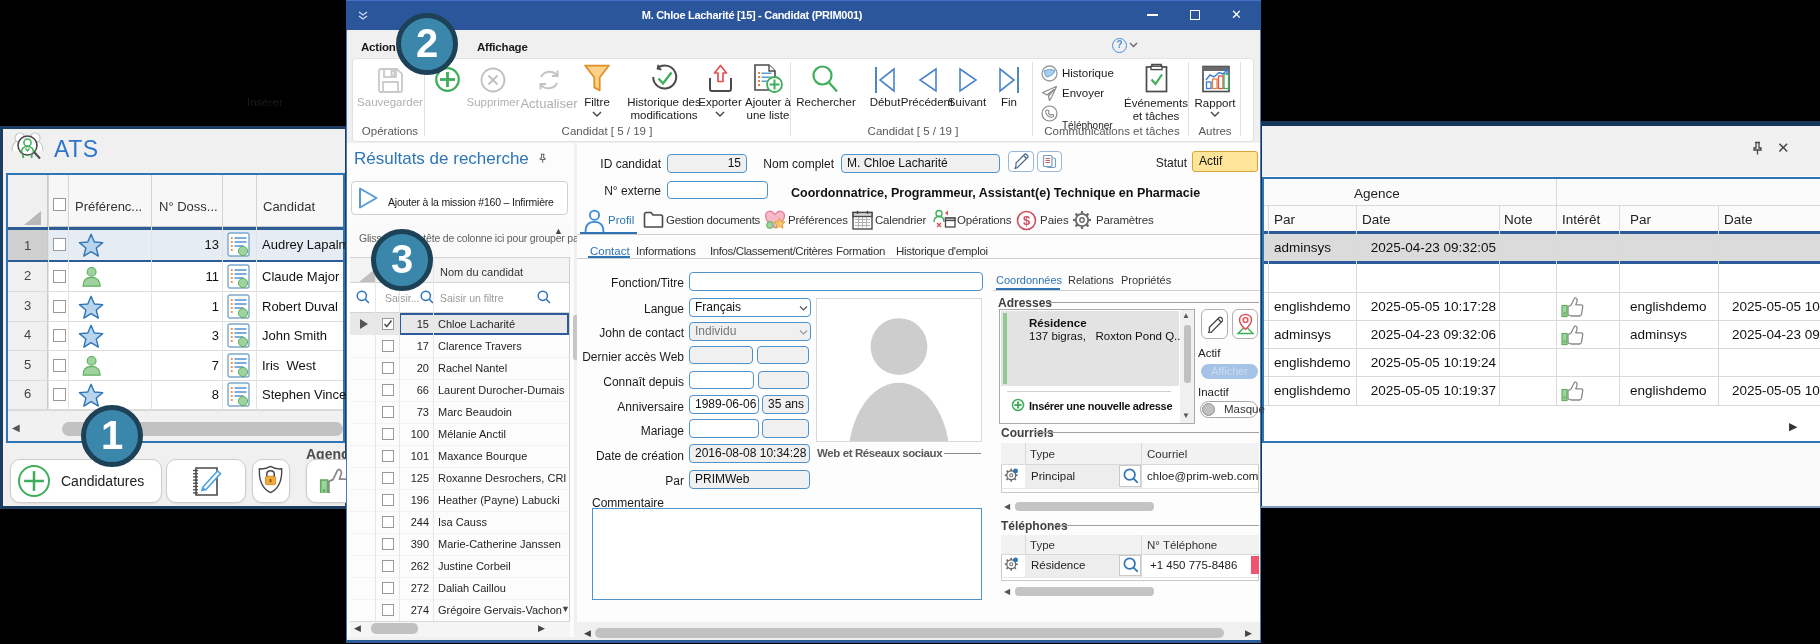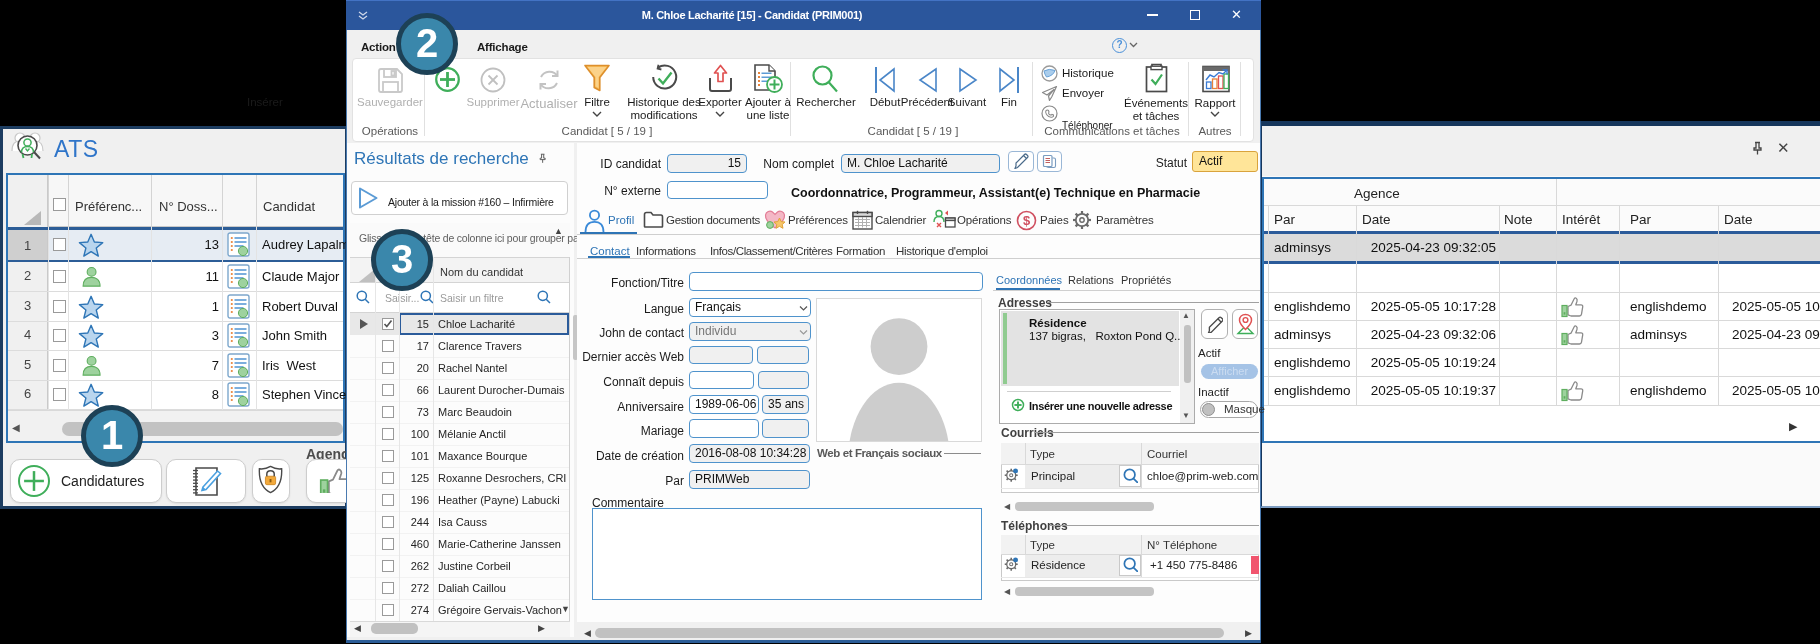--- a/index.html
+++ b/index.html
@@ -590,21 +590,21 @@
 <div class="abs " style="left:350px;top:510.5px;width:220px;height:1px;background:#f2f2f2;"></div>
 <svg class="abs" style="left:382px;top:516px" width="12" height="12" viewBox="0 0 12 12">
       <rect x="0.5" y="0.5" width="11" height="11" fill="#fff" stroke="#9a9a9a" stroke-width="1"></rect>
     </svg>
 <div class="abs " style="left:169px;top:516px;width:260px;font-size:11px;color:#252525;text-align:right;white-space:nowrap;">244</div>
 <div class="abs " style="left:438px;top:516px;font-size:11px;color:#252525;white-space:nowrap;">Isa Causs</div>
 <div class="abs " style="left:350px;top:532.5px;width:220px;height:1px;background:#f2f2f2;"></div>
 <svg class="abs" style="left:382px;top:538px" width="12" height="12" viewBox="0 0 12 12">
       <rect x="0.5" y="0.5" width="11" height="11" fill="#fff" stroke="#9a9a9a" stroke-width="1"></rect>
     </svg>
-<div class="abs " style="left:169px;top:538px;width:260px;font-size:11px;color:#252525;text-align:right;white-space:nowrap;">460</div>
+<div class="abs " style="left:169px;top:538px;width:260px;font-size:11px;color:#252525;text-align:right;white-space:nowrap;">390</div>
 <div class="abs " style="left:438px;top:538px;font-size:11px;color:#252525;white-space:nowrap;">Marie-Catherine Janssen</div>
 <div class="abs " style="left:350px;top:554.5px;width:220px;height:1px;background:#f2f2f2;"></div>
 <svg class="abs" style="left:382px;top:560px" width="12" height="12" viewBox="0 0 12 12">
       <rect x="0.5" y="0.5" width="11" height="11" fill="#fff" stroke="#9a9a9a" stroke-width="1"></rect>
     </svg>
 <div class="abs " style="left:169px;top:560px;width:260px;font-size:11px;color:#252525;text-align:right;white-space:nowrap;">262</div>
 <div class="abs " style="left:438px;top:560px;font-size:11px;color:#252525;white-space:nowrap;">Justine Corbeil</div>
 <div class="abs " style="left:350px;top:576.5px;width:220px;height:1px;background:#f2f2f2;"></div>
 <svg class="abs" style="left:382px;top:582px" width="12" height="12" viewBox="0 0 12 12">
       <rect x="0.5" y="0.5" width="11" height="11" fill="#fff" stroke="#9a9a9a" stroke-width="1"></rect>
@@ -763,21 +763,21 @@
 <div class="abs f fg" style="left:689px;top:444px;width:121px;height:19px;text-align:left;font-size:12px;color:#111;line-height:15px;">2016-08-08 10:34:28</div>
 <div class="abs " style="left:424px;top:474px;width:260px;font-size:12px;color:#1b1b1b;text-align:right;white-space:nowrap;">Par</div>
 <div class="abs f fg" style="left:689px;top:470px;width:121px;height:19px;text-align:left;font-size:12px;color:#111;line-height:15px;">PRIMWeb</div>
 <div class="abs " style="left:592px;top:496px;font-size:12px;color:#1b1b1b;white-space:nowrap;">Commentaire</div>
 <div class="abs " style="left:592px;top:508px;width:390px;height:92px;background:#fff;border:1px solid #4f93cc;box-sizing:border-box;"></div>
 <div class="abs " style="left:816px;top:298px;width:166px;height:144px;background:#fff;border:1px solid #d9d9d9;box-sizing:border-box;overflow:hidden;"></div>
 <svg class="abs" style="left:817px;top:299px" width="164" height="142" viewBox="0 0 164 142">
       <circle cx="82.0" cy="47.57" r="28.400000000000002" fill="#cdcdcd"></circle>
 <ellipse cx="82.0" cy="160.45999999999998" rx="50.839999999999996" ry="76.68" fill="#cdcdcd"></ellipse>
     </svg>
-<div class="abs " style="left:817px;top:447px;font-size:11.5px;color:#595959;white-space:nowrap;font-weight:bold;letter-spacing:-0.4px;">Web et Français sociaux</div>
+<div class="abs " style="left:817px;top:447px;font-size:11.5px;color:#595959;white-space:nowrap;font-weight:bold;letter-spacing:-0.4px;">Web et Réseaux sociaux</div>
 <div class="abs " style="left:944px;top:453px;width:37px;height:1px;background:#8c8c8c;"></div>
 <div class="abs " style="left:996px;top:274px;font-size:11px;color:#2e74b5;white-space:nowrap;">Coordonnées</div>
 <div class="abs " style="left:996px;top:288px;width:64px;height:3px;background:#2e74b5;"></div>
 <div class="abs " style="left:993px;top:290px;width:267px;height:1px;background:#cfcfcf;"></div>
 <div class="abs " style="left:1068px;top:274px;font-size:11px;color:#333;white-space:nowrap;">Relations</div>
 <div class="abs " style="left:1121px;top:274px;font-size:11px;color:#333;white-space:nowrap;">Propriétés</div>
 <div class="abs " style="left:998px;top:296px;font-size:12px;color:#404040;white-space:nowrap;font-weight:bold;">Adresses</div>
 <div class="abs " style="left:1047px;top:302px;width:212px;height:1px;background:#a0a0a0;"></div>
 <div class="abs " style="left:999px;top:309px;width:196px;height:115px;background:#fff;border:1px solid #ababab;box-sizing:border-box;"></div>
 <div class="abs " style="left:1001px;top:311px;width:178px;height:75px;background:#e3e3e3;"></div>

